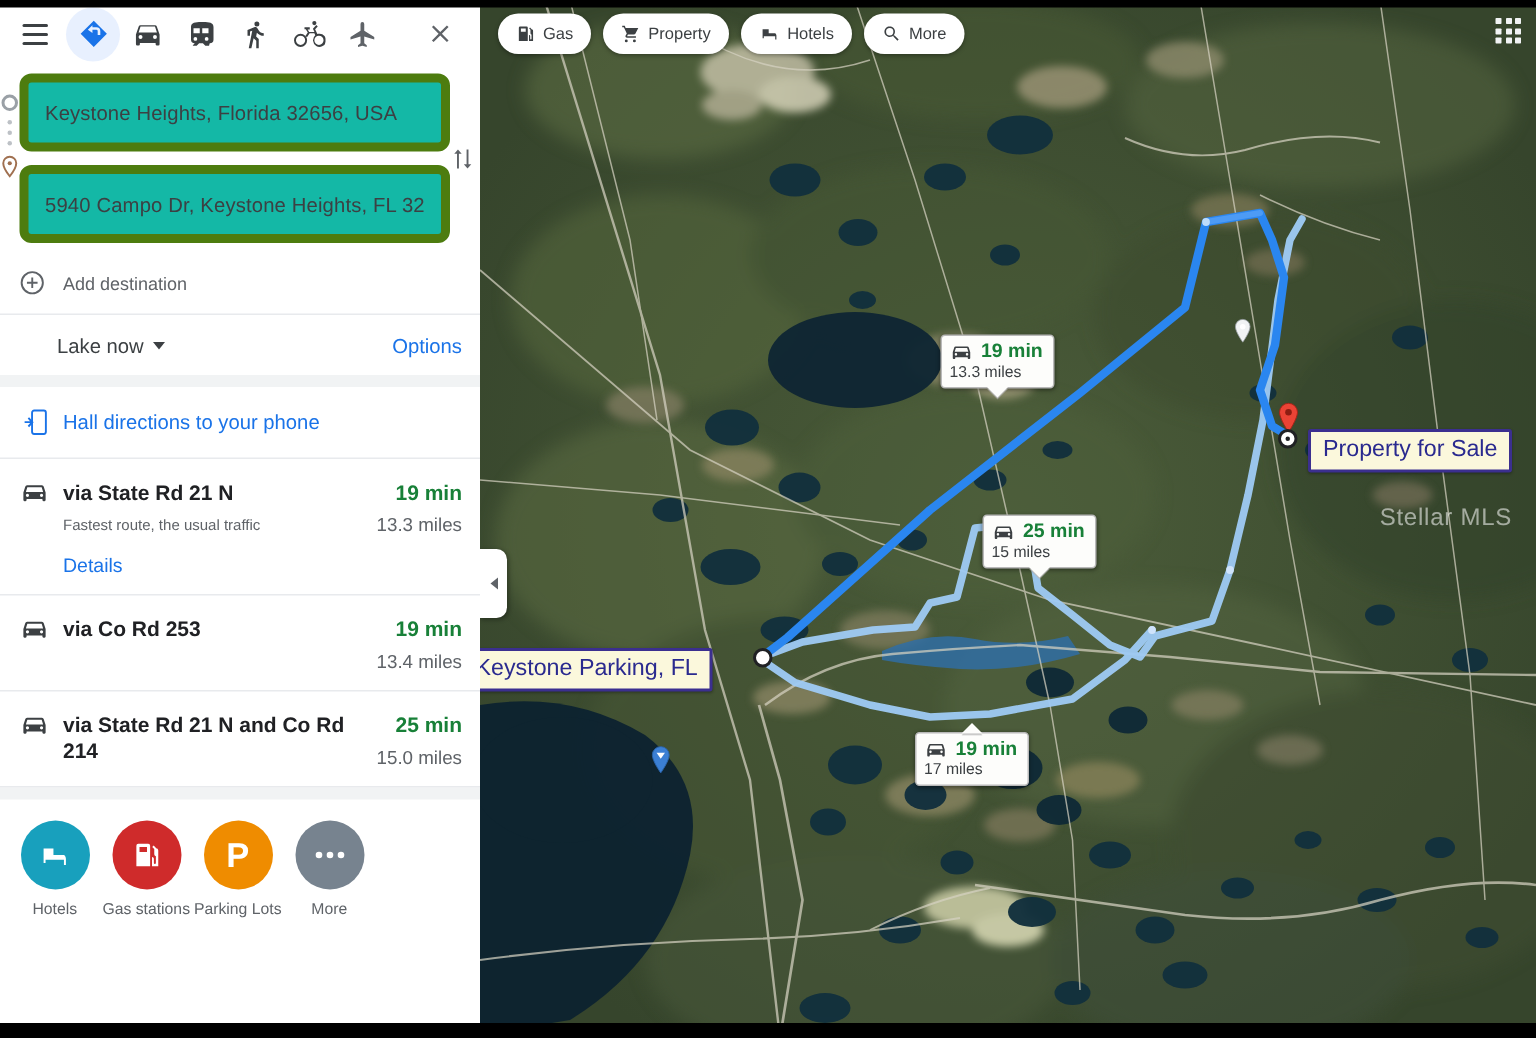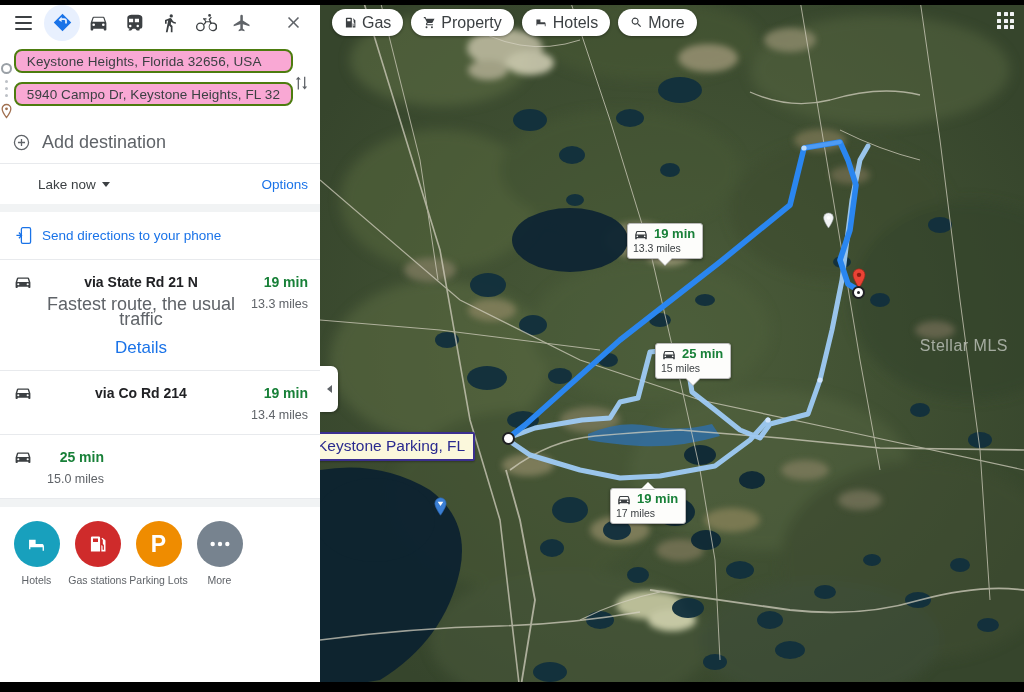--- a/index.html
+++ b/index.html
@@ -37,54 +37,54 @@
   .s-inputs { position:relative; padding:4px 10px 6px 0; display:flex; }
   .dots-col { width:34px; display:flex; flex-direction:column; align-items:center;
      padding-top:14px; }
   .circ-o { width:11px;height:11px;border:2px solid #9aa0a6;border-radius:50%; }
   .dotline { display:flex; flex-direction:column; gap:4px; margin:6px 0; }
   .dotline i { width:3px;height:3px;background:#bdc1c6;border-radius:50%; display:block;}
   .pin-small { width:13px;height:13px; position:relative;}
   .pin-small svg{display:block}
   .fields { flex:1; display:flex; flex-direction:column; gap:9px; }
   .field {
-    height:24px; border:2px solid #4d7c0f; border-radius:8px; background:#f9a8d4;
+    height:52px; border:6px solid #4d7c0f; border-radius:8px; background:#14b8a6;
     display:flex; align-items:center; padding:0 11px; overflow:hidden; white-space:nowrap;
     font-size:13.5px; color:#3c4043; letter-spacing:.1px; cursor:text;
   }
   .swap { width:34px; display:flex; align-items:center; justify-content:center;
      color:#5f6368; cursor:pointer; }
 
   .add-dest { display:flex; align-items:center; height:42px; padding-left:4px;
      border-bottom:1px solid #e8eaed; }
   .add-dest .plus { width:34px; display:flex; justify-content:center; color:#5f6368;}
-  .add-dest span.lbl { font-size:18px; color:#5f6368; padding-left:4px; }
+  .add-dest span.lbl { font-size:12px; color:#5f6368; padding-left:4px; }
 
   .leave-row { height:48px; display:flex; align-items:center;
      padding:0 12px 0 38px; border-bottom:8px solid #f1f3f4; }
   .leave-now { font-size:13.5px; color:#3c4043; display:flex; align-items:center; gap:6px;
      cursor:pointer;}
   .caret { width:0;height:0;border-left:4.5px solid transparent;border-right:4.5px solid transparent;
      border-top:5px solid #3c4043; display:inline-block;}
   .options-link { margin-left:auto; font-size:13.5px; color:#1a73e8; cursor:pointer; }
 
   .send-row { height:48px; display:flex; align-items:center; padding-left:4px;
      border-bottom:1px solid #e8eaed; cursor:pointer; }
   .send-row .ic { width:38px; display:flex; justify-content:center; color:#1a73e8;}
   .send-row .lbl { font-size:13.5px; color:#1a73e8; }
 
   .route {
     display:flex; padding:14px 12px 12px 4px; border-bottom:1px solid #e8eaed;
     cursor:pointer; position:relative;
   }
   .route .ic { width:38px; display:flex; justify-content:center; padding-top:1px; color:#3c4043;}
-  .route .body { flex:1; padding-right:6px;text-align:center;}
+  .route .body { flex:1; padding-right:6px;}
   .route .rname { font-size:14px; font-weight:bold; color:#202124; line-height:17px;}
-  .route .rsub { font-size:18px; color:#5f6368; margin-top:6px; line-height:15px;}
-  .route .rdet { font-size:17px; color:#1a73e8; margin-top:11px; }
+  .route .rsub { font-size:10px; color:#5f6368; margin-top:6px; line-height:15px;}
+  .route .rdet { font-size:13px; color:#1a73e8; margin-top:11px; }
   .route .right { text-align:right; min-width:62px; }
   .route .rtime { font-size:14px; font-weight:bold; color:#188038; line-height:17px;}
   .route .rdist { font-size:12.5px; color:#5f6368; margin-top:6px;}
 
   .explore-gap { height:8px; background:#f1f3f4; }
   .explore-title { font-size:13.5px; color:#3c4043; padding:16px 0 0 8px; font-weight:bold;}
   .explore-row { display:flex; padding:14px 6px 0 6px; gap:0; }
   .exp { width:61px; display:flex; flex-direction:column; align-items:center; cursor:pointer;}
   .exp .circle { width:46px;height:46px;border-radius:50%;display:flex;align-items:center;
      justify-content:center; color:#fff; }
@@ -106,21 +106,21 @@
   .maplabel.lake { font-style:normal; color:#dfe7ee; }
 
   .shield {
     position:absolute; background:#fff; border:1px solid #9aa0a6; border-radius:9px;
     font-size:8.5px; color:#3c4043; padding:1px 5px; line-height:10px; font-weight:bold;
   }
 
   .chips { position:absolute; top:9px; left:12px; display:flex; gap:8px; z-index:12;}
   .chip {
     background:#fff; border-radius:18px; height:27px; display:flex; align-items:center;
-    gap:5px; padding:0 12px; font-size:16px; color:#3c4043;
+    gap:5px; padding:0 12px; font-size:11px; color:#3c4043;
     box-shadow:0 1px 3px rgba(0,0,0,.35); cursor:pointer; white-space:nowrap;
   }
   .chip svg{display:block}
 
   .apps-grid { position:absolute; top:12px; right:10px; display:grid;
      grid-template-columns:repeat(3,4px); grid-template-rows:repeat(3,4px); gap:2.5px;
      z-index:12; cursor:pointer;}
   .apps-grid i { width:4px;height:4px;background:#f1f3f4;border-radius:.5px; display:block;}
 
   .collapse-tab {
@@ -270,21 +270,21 @@
       <div class="options-link">Options</div>
     </div>
 
     <div class="send-row">
       <div class="ic">
         <svg width="17" height="19" viewBox="0 0 24 26">
             <rect x="9" y="2" width="13" height="22" rx="2" fill="none" stroke="#1a73e8" stroke-width="1.8"></rect>
             <path fill="#1a73e8" d="M2 12h7v1.8H2zM6.2 8.2 10.5 12.9 6.2 17.6 4.9 16.3 7.9 12.9 4.9 9.5z"></path>
           </svg>
       </div>
-      <span class="lbl">Send directions to your phone</span>
+      <span class="lbl">Hall directions to your phone</span>
     </div>
 
     <div class="route">
       <div class="ic">
         <svg width="20" height="14" viewBox="0 0 24 17">
             <path fill="#3c4043" d="M19.5 4.2A1.6 1.6 0 0 0 18 3H6a1.6 1.6 0 0 0-1.5 1.2L3 9v6a.9.9 0 0 0 .9.9h.8A.9.9 0 0 0 5.6 15v-.8h12.8v.8a.9.9 0 0 0 .9.9h.8a.9.9 0 0 0 .9-.9V9l-1.5-4.8zM6.3 12.5a1.3 1.3 0 1 1 0-2.6 1.3 1.3 0 0 1 0 2.6zm11.4 0a1.3 1.3 0 1 1 0-2.6 1.3 1.3 0 0 1 0 2.6zM5 8.4 6.2 4.7h11.6L19 8.4H5z"></path>
           </svg>
       </div>
       <div class="body">
         <div class="rname">via State Rd 21 N</div>
@@ -297,33 +297,36 @@
       </div>
     </div>
 
     <div class="route">
       <div class="ic">
         <svg width="20" height="14" viewBox="0 0 24 17">
             <path fill="#3c4043" d="M19.5 4.2A1.6 1.6 0 0 0 18 3H6a1.6 1.6 0 0 0-1.5 1.2L3 9v6a.9.9 0 0 0 .9.9h.8A.9.9 0 0 0 5.6 15v-.8h12.8v.8a.9.9 0 0 0 .9.9h.8a.9.9 0 0 0 .9-.9V9l-1.5-4.8zM6.3 12.5a1.3 1.3 0 1 1 0-2.6 1.3 1.3 0 0 1 0 2.6zm11.4 0a1.3 1.3 0 1 1 0-2.6 1.3 1.3 0 0 1 0 2.6zM5 8.4 6.2 4.7h11.6L19 8.4H5z"></path>
           </svg>
       </div>
       <div class="body">
-        <div class="rname">via Co Rd 214</div>
+        <div class="rname">via Co Rd 253</div>
       </div>
       <div class="right">
         <div class="rtime">19 min</div>
         <div class="rdist">13.4 miles</div>
       </div>
     </div>
 
     <div class="route">
       <div class="ic">
         <svg width="20" height="14" viewBox="0 0 24 17">
             <path fill="#3c4043" d="M19.5 4.2A1.6 1.6 0 0 0 18 3H6a1.6 1.6 0 0 0-1.5 1.2L3 9v6a.9.9 0 0 0 .9.9h.8A.9.9 0 0 0 5.6 15v-.8h12.8v.8a.9.9 0 0 0 .9.9h.8a.9.9 0 0 0 .9-.9V9l-1.5-4.8zM6.3 12.5a1.3 1.3 0 1 1 0-2.6 1.3 1.3 0 0 1 0 2.6zm11.4 0a1.3 1.3 0 1 1 0-2.6 1.3 1.3 0 0 1 0 2.6zM5 8.4 6.2 4.7h11.6L19 8.4H5z"></path>
           </svg>
+      </div>
+      <div class="body">
+        <div class="rname">via State Rd 21 N and Co Rd 214</div>
       </div>
       <div class="right">
         <div class="rtime">25 min</div>
         <div class="rdist">15.0 miles</div>
       </div>
     </div>
 
     <div class="explore-gap"></div>
 
 
@@ -628,20 +631,21 @@
     <div class="pin-red" style="left:531px;top:268px;">
       <svg width="16" height="21" viewBox="0 0 24 31">
           <path fill="#ea4335" stroke="#a32418" stroke-width="1" d="M12 1a9 9 0 0 1 9 9c0 6.5-9 20-9 20S3 16.5 3 10a9 9 0 0 1 9-9z"></path>
           <circle cx="12" cy="10" r="3.3" fill="#8c1d12"></circle>
         </svg>
     </div>
     <div class="dest-dot" style="left:532px;top:286px;"></div>
 
     <div class="endpoint-dot" style="left:182px;top:432px;"></div>
 
+    <div class="annot" style="left:552px;top:286px;">Property for Sale</div>
     <div class="annot" style="left:-13px;top:432px;">Keystone Parking, FL</div>
 
     <div class="watermark">Stellar MLS</div>
   </div>
 
   <div class="topbar-black"></div>
   <div class="bottombar"></div>
 </div>
 
 </body></html>

